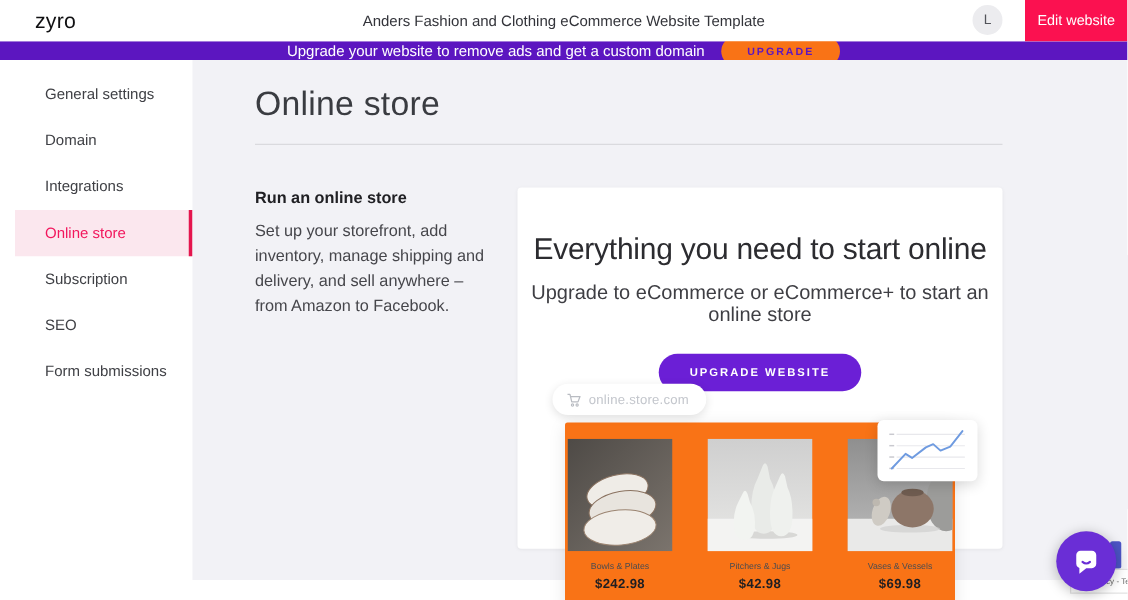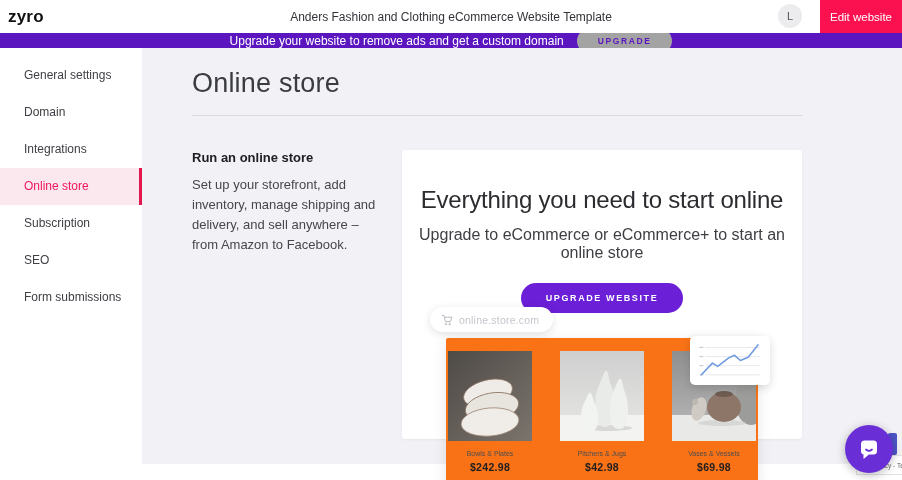--- a/index.html
+++ b/index.html
@@ -1,36 +1,36 @@
 <!DOCTYPE html>
 <html><head>
 <meta charset="utf-8">
 <style>
   * { margin:0; padding:0; box-sizing:border-box; }
   html,body { width:902px; height:480px; overflow:hidden; background:#fff;
     font-family:"Liberation Sans", sans-serif; position:relative; }
 
   
   .topbar { position:relative; height:33px; background:#fff; display:flex; align-items:center; z-index:10; }
-  .logo { margin-left:8px; font-size:17px; font-weight:700; color:#101012; letter-spacing:0.2px; cursor:pointer; }
+  .logo { margin-left:28px; font-size:17px; font-weight:400; color:#101012; letter-spacing:0.2px; cursor:pointer; }
   .topbar-title { position:absolute; left:50%; top:50%; transform:translate(-50%,-50%);
     font-size:12px; color:#33343a; white-space:nowrap; }
   .avatar { position:absolute; right:100px; top:4px; width:24px; height:24px; border-radius:50%;
     background:#ececef; color:#53545a; font-size:11px; display:flex; align-items:center; justify-content:center; cursor:pointer; }
   .edit-btn { position:absolute; right:0; top:0; width:82px; height:33px; border:none;
     background:#fb1150; color:#fff; font-size:11.5px; font-family:inherit; cursor:pointer; }
 
   
   .banner { height:15px; background:#5c16c0; display:flex; align-items:center; justify-content:center; gap:13px; }
   .banner-text { color:#fff; font-size:12px; }
-  .banner-btn { background:#a3a3a3; color:#5c16c0; border:none; border-radius:14px; padding:7px 21px;
+  .banner-btn { background:#f97316; color:#5c16c0; border:none; border-radius:14px; padding:7px 21px;
     font-size:8.5px; font-weight:700; letter-spacing:1.6px; font-family:inherit; cursor:pointer;text-align:center; }
 
   
-  .app-body { display:flex; height:416px; }
+  .app-body { display:flex; height:416px;margin-left:12px; }
   .sidebar { width:142px; flex-shrink:0; background:#fff; padding-top:9px; }
   .side-item { height:37px; line-height:37px; padding-left:24px; font-size:12px; color:#3f4045;
     cursor:pointer; white-space:nowrap; }
   .side-item.active { background:#fbe7ee; color:#f2175d; border-right:3px solid #e4164e; }
 
   .content { flex:1; background:#f2f2f6; padding:20px 100px 0 50px; position:relative; }
   .page-title { font-size:27px; font-weight:400; color:#3a3c41; margin-bottom:16px; letter-spacing:0.2px; }
   .divider { height:1px; background:#dadade; margin-bottom:34px; }
 
   .cols { display:flex; align-items:flex-start; }

